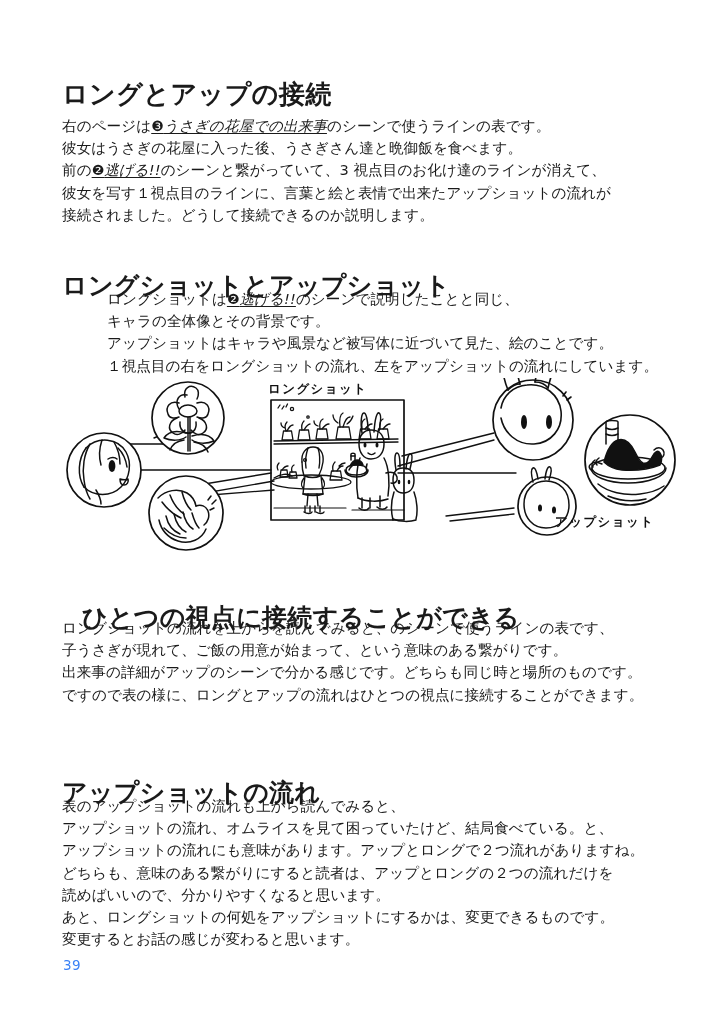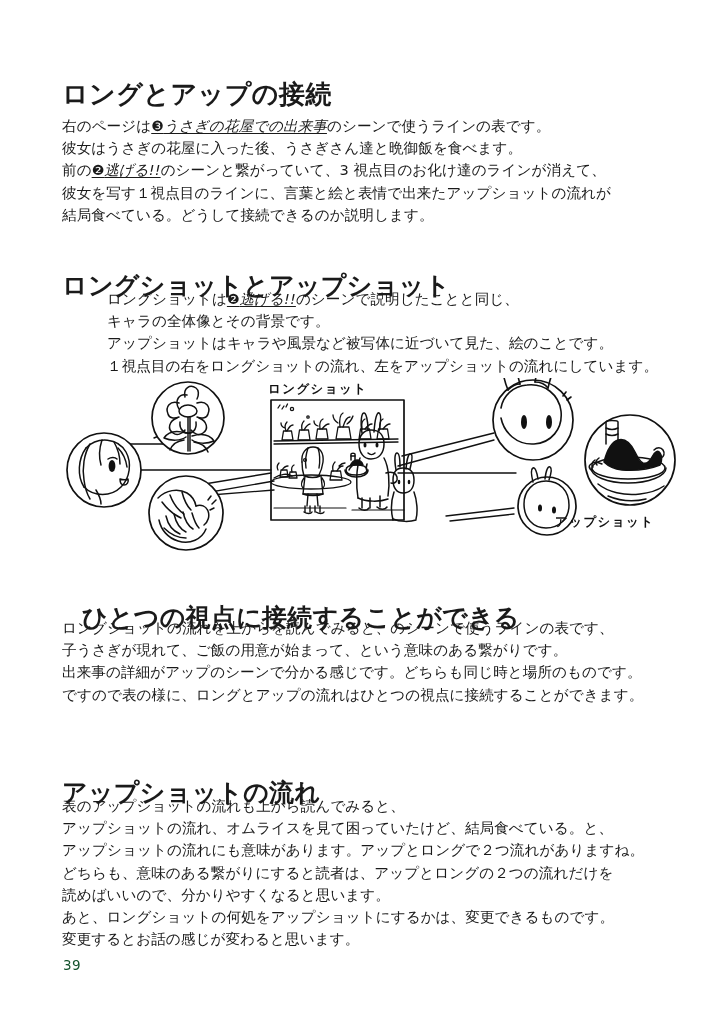--- a/index.html
+++ b/index.html
@@ -69,21 +69,21 @@
   .cnum {
     font-size: 14px;
     letter-spacing: 0;
   }
 
   .pageno {
     position: absolute;
     left: 63px;
     top: 957px;
     font-size: 13.5px;
-    color: #14532d;
+    color: #3b82f6;
     letter-spacing: 0.4px;
   }
 
   
   .figure {
     position: absolute;
     left: 46px;
     top: 378px;
     width: 640px;
     height: 180px;
@@ -106,21 +106,21 @@
 
 <div class="page">
 
   <h1 class="title">ロングとアップの接続</h1>
 
   <div class="para" style="top:115px;">
     <p><span>右のページは</span><span class="ref"><span class="cnum">❸</span><span>うさぎの花屋での出来事</span></span><span>のシーンで使うラインの表です。</span></p>
     <p>彼女はうさぎの花屋に入った後、うさぎさん達と晩御飯を食べます。</p>
     <p><span>前の</span><span class="ref"><span class="cnum">❷</span><span>逃げる!!</span></span><span>のシーンと繋がっていて、3 視点目のお化け達のラインが消えて、</span></p>
     <p>彼女を写す１視点目のラインに、言葉と絵と表情で出来たアップショットの流れが</p>
-    <p>結局食べている。どうして接続できるのか説明します。</p>
+    <p>接続されました。どうして接続できるのか説明します。</p>
   </div>
 
   <h2 class="h2" style="top:250px;">ロングショットとアップショット</h2>
 
   <div class="para" style="top:288px;margin-left:45px;">
     <p><span>ロングショットは</span><span class="ref"><span class="cnum">❷</span><span>逃げる!!</span></span><span>のシーンで説明したことと同じ、</span></p>
     <p>キャラの全体像とその背景です。</p>
     <p>アップショットはキャラや風景など被写体に近づいて見た、絵のことです。</p>
     <p>１視点目の右をロングショットの流れ、左をアップショットの流れにしています。</p>
   </div>

